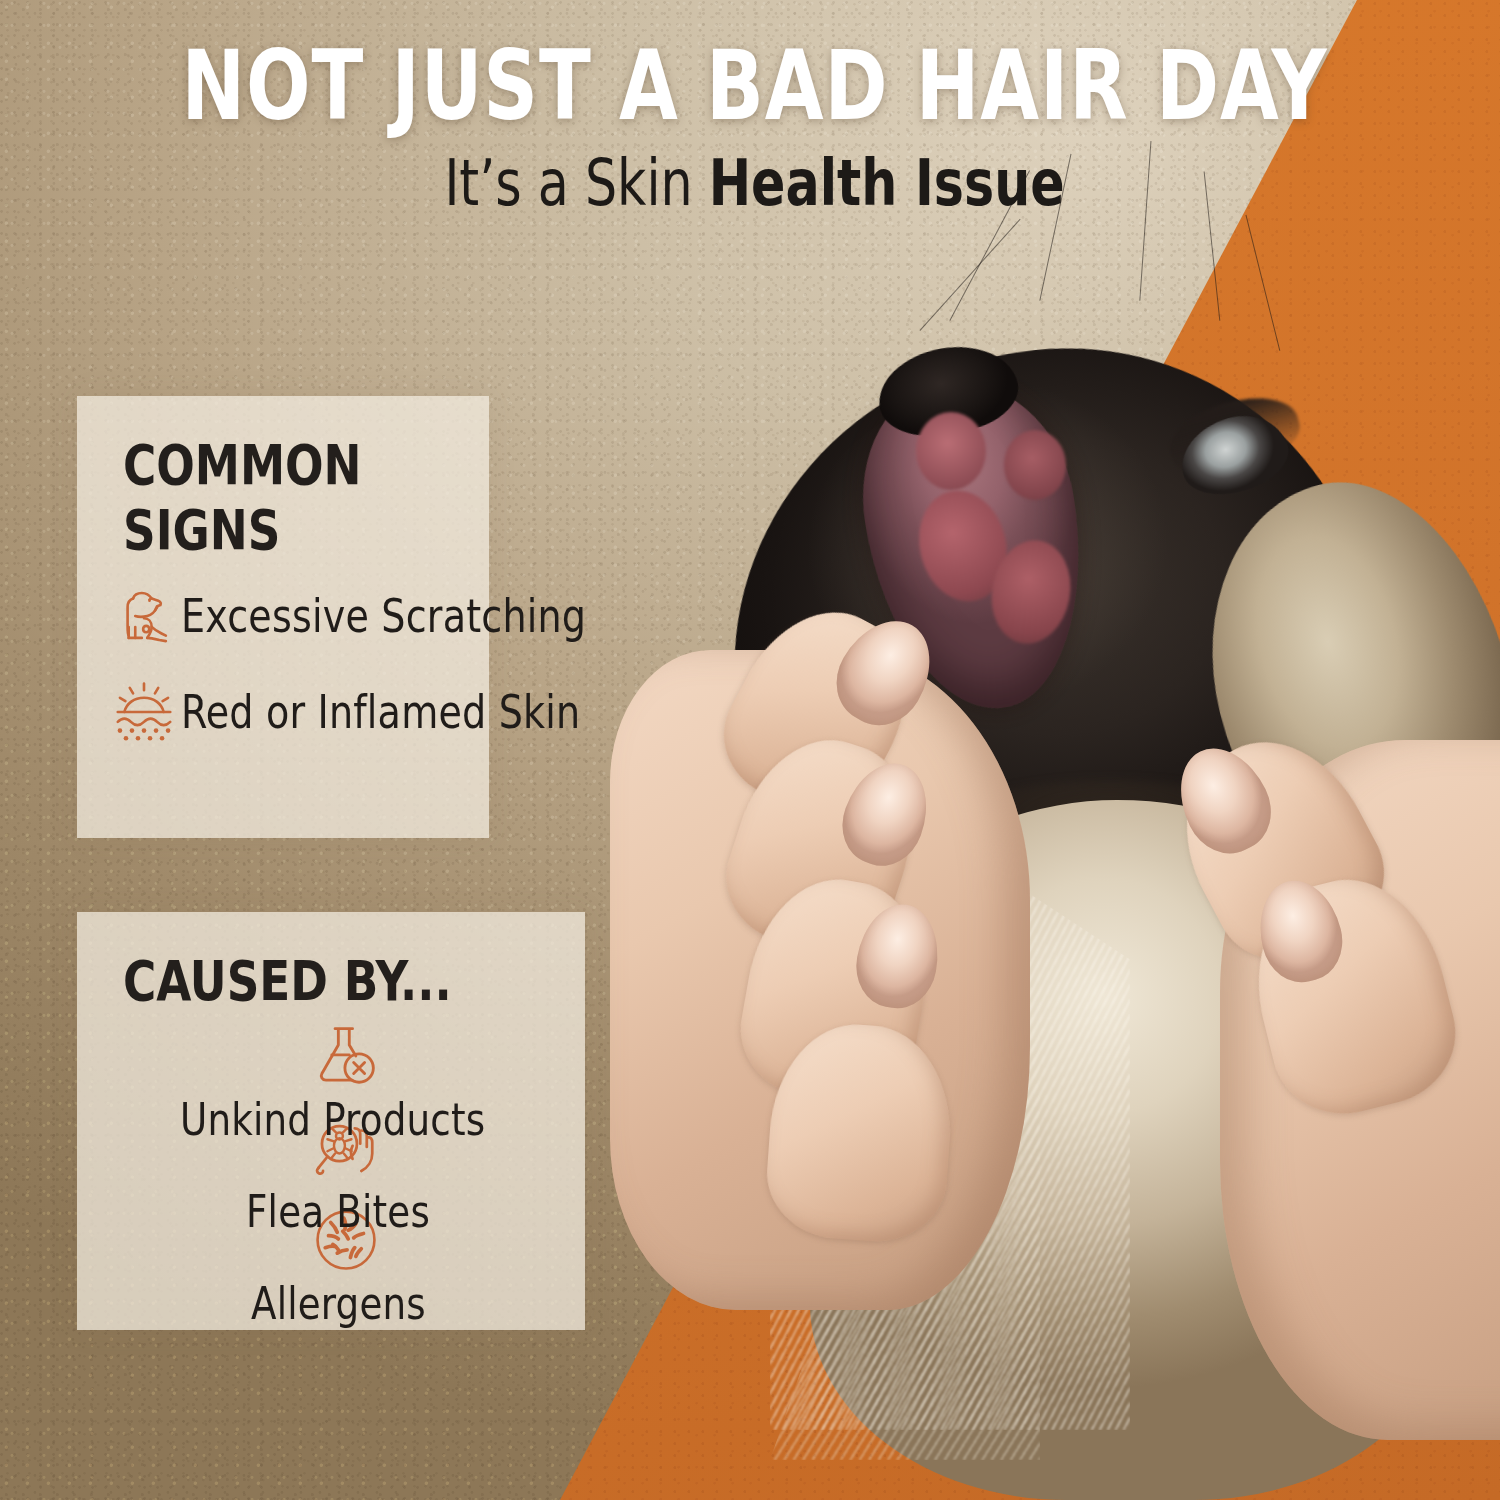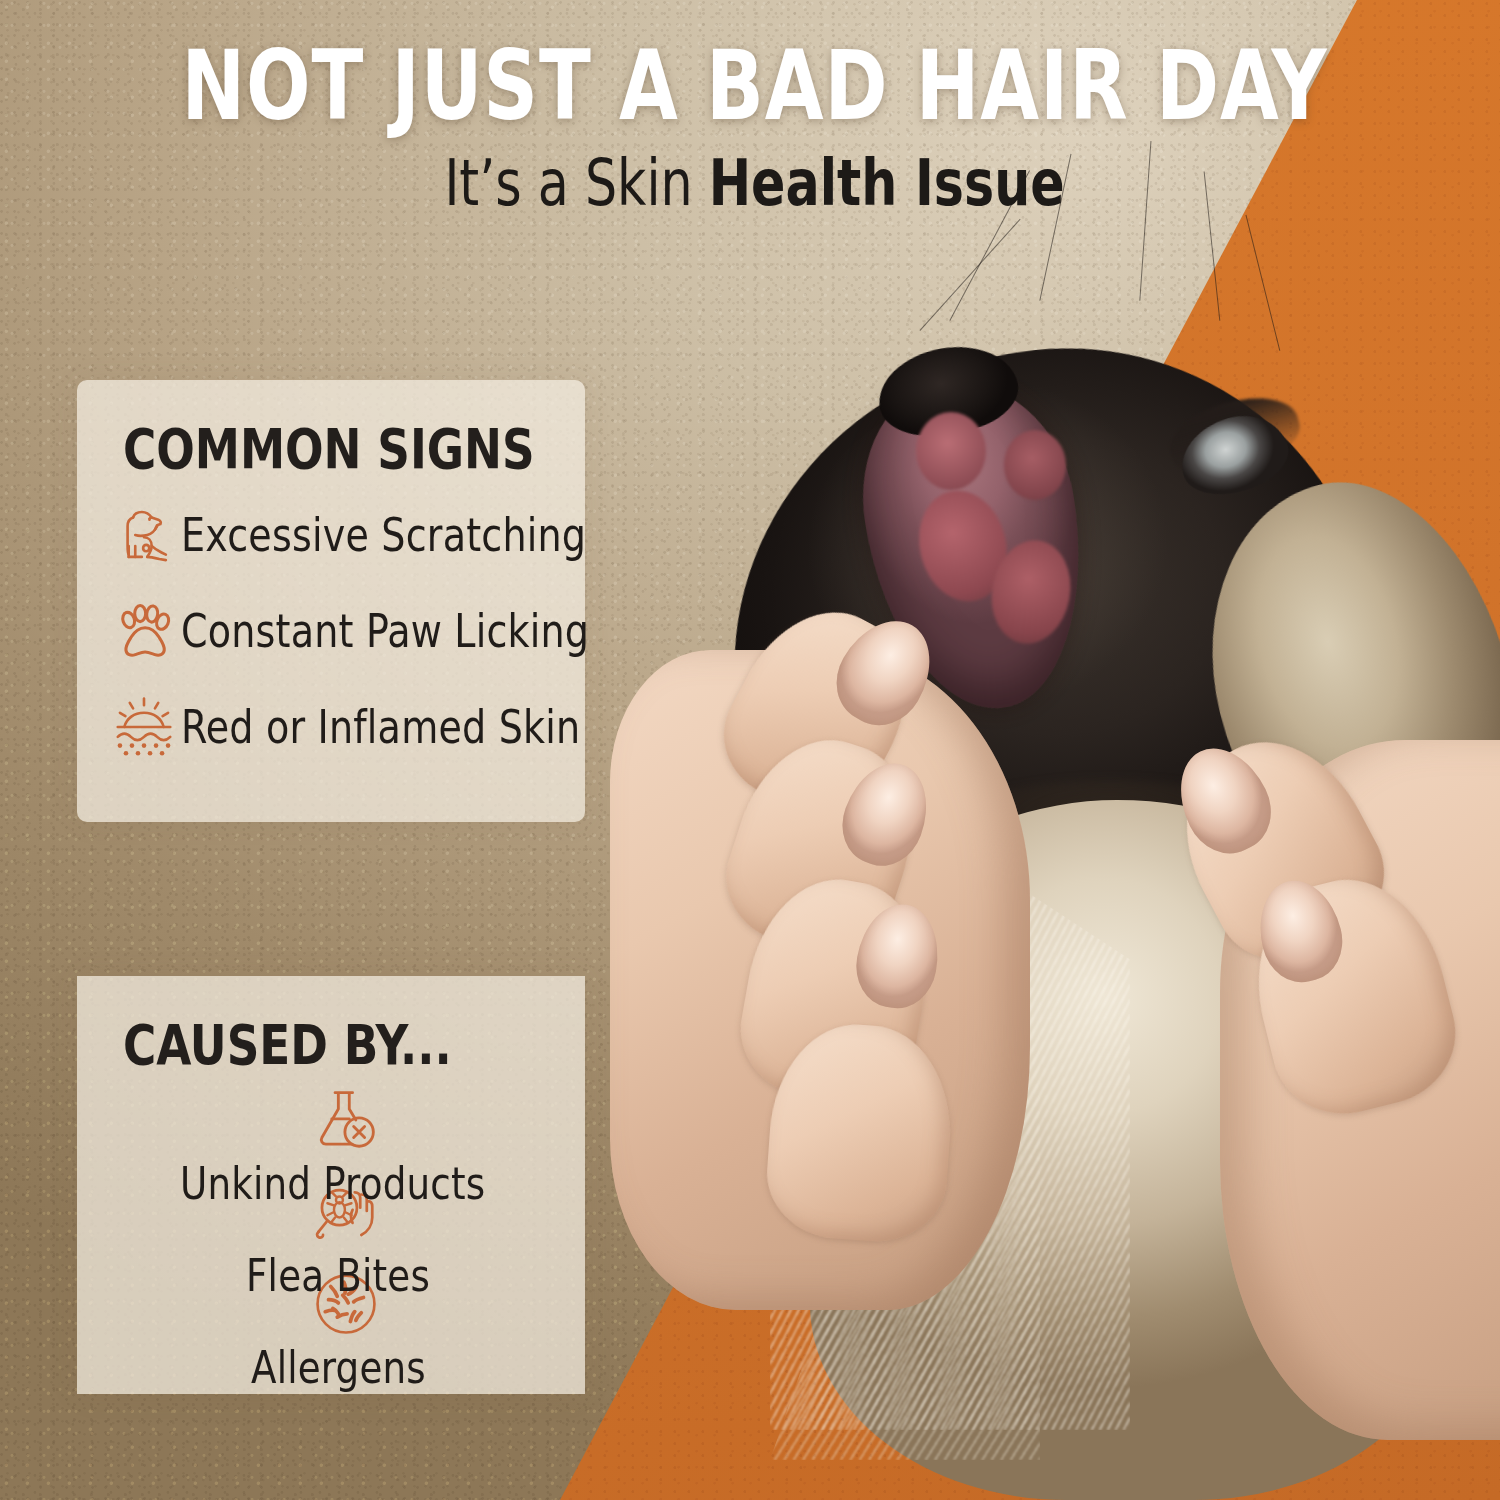--- a/index.html
+++ b/index.html
@@ -192,22 +192,22 @@
   }
   .subline .light{font-weight:400;}
   .subline .bold{font-weight:700;}
 
   
   .card{
     position:absolute;z-index:6;
     background:rgba(243,236,224,.74);
     box-shadow:0 0 26px rgba(120,96,70,.12);
   }
-  #card-signs{left:77px;top:380px;width:508px;height:442px;border-radius:10px;}
-  #card-causes{left:77px;top:976px;width:508px;height:418px;}
+  #card-signs{left:77px;top:396px;width:412px;height:442px;}
+  #card-causes{left:77px;top:912px;width:508px;height:418px;}
 
   .card-title{
     font-family:"Liberation Sans Narrow","DejaVu Sans Condensed","Liberation Sans", sans-serif;
     font-weight:700;font-size:56px;letter-spacing:0px;color:#231f1c;
     text-transform:uppercase;transform:scaleX(.9);transform-origin:left center;
     margin:36px 0 6px 46px;
   }
   .rows{margin:0;padding:0;list-style:none;}
   .row{display:flex;align-items:center;padding:0 0 0 30px;}
   #card-signs .row{height:96px;}
@@ -298,32 +298,20 @@
             <path d="M32 34c4 0 7 3 7 8 0 4-2 7-4 10"></path>
             <path d="M39 42c2 2 5 4 9 6l4 2"></path>
             <path d="M35 52c3 0 7 1 11 2l6 1"></path>
             <path d="M34 41c1.6 0 2.8 1.3 2.8 2.9 0 1.7-1.2 2.9-2.8 2.9-1.6 0-2.8-1.2-2.8-2.9 0-1.6 1.2-2.9 2.8-2.9z"></path>
           </svg>
         </span>
         <span class="row-label">Excessive Scratching</span>
       </li>
       <li class="row">
         <span class="ic">
-          <svg viewBox="0 0 64 64" fill="none" stroke="#c8693a" stroke-width="2.8" stroke-linecap="round" stroke-linejoin="round">
-            <ellipse cx="18" cy="22" rx="5.2" ry="7.2" transform="rotate(-18 18 22)"></ellipse>
-            <ellipse cx="28.5" cy="16" rx="5" ry="7.4"></ellipse>
-            <ellipse cx="39.5" cy="16.5" rx="5" ry="7.4" transform="rotate(8 39.5 16.5)"></ellipse>
-            <ellipse cx="49" cy="23.5" rx="5.2" ry="7.2" transform="rotate(22 49 23.5)"></ellipse>
-            <path d="M33 29c6 0 10 4 13 9 3 4.6 5 8 4.5 11.6C50 53.5 46 55 42 53.6c-3-1-6-2.4-9-2.4-3 0-6 1.4-9 2.4C20 55 16 53.5 15.5 49.6 15 46 17 42.6 20 38c3-5 7-9 13-9z"></path>
-          </svg>
-        </span>
-        <span class="row-label">Constant Paw Licking</span>
-      </li>
-      <li class="row">
-        <span class="ic">
           <svg viewBox="0 0 64 64" fill="none" stroke="#c8693a" stroke-width="2.4" stroke-linecap="round" stroke-linejoin="round">
             <path d="M32 6v6M19 10l3 5M45 10l-3 5M10 19l5 3M54 19l-5 3"></path>
             <path d="M8 32h48"></path>
             <path d="M14 32c2-8 9-13 18-13s16 5 18 13"></path>
             <path d="M8 41c4-4 8-4 12 0s8 4 12 0 8-4 12 0 8 4 12 0"></path>
             <g fill="#c8693a" stroke="none">
               <circle cx="10" cy="49" r="2.1"></circle>
                 <circle cx="21" cy="49" r="2.1"></circle>
                 <circle cx="32" cy="49" r="2.1"></circle>
                 <circle cx="43" cy="49" r="2.1"></circle>

